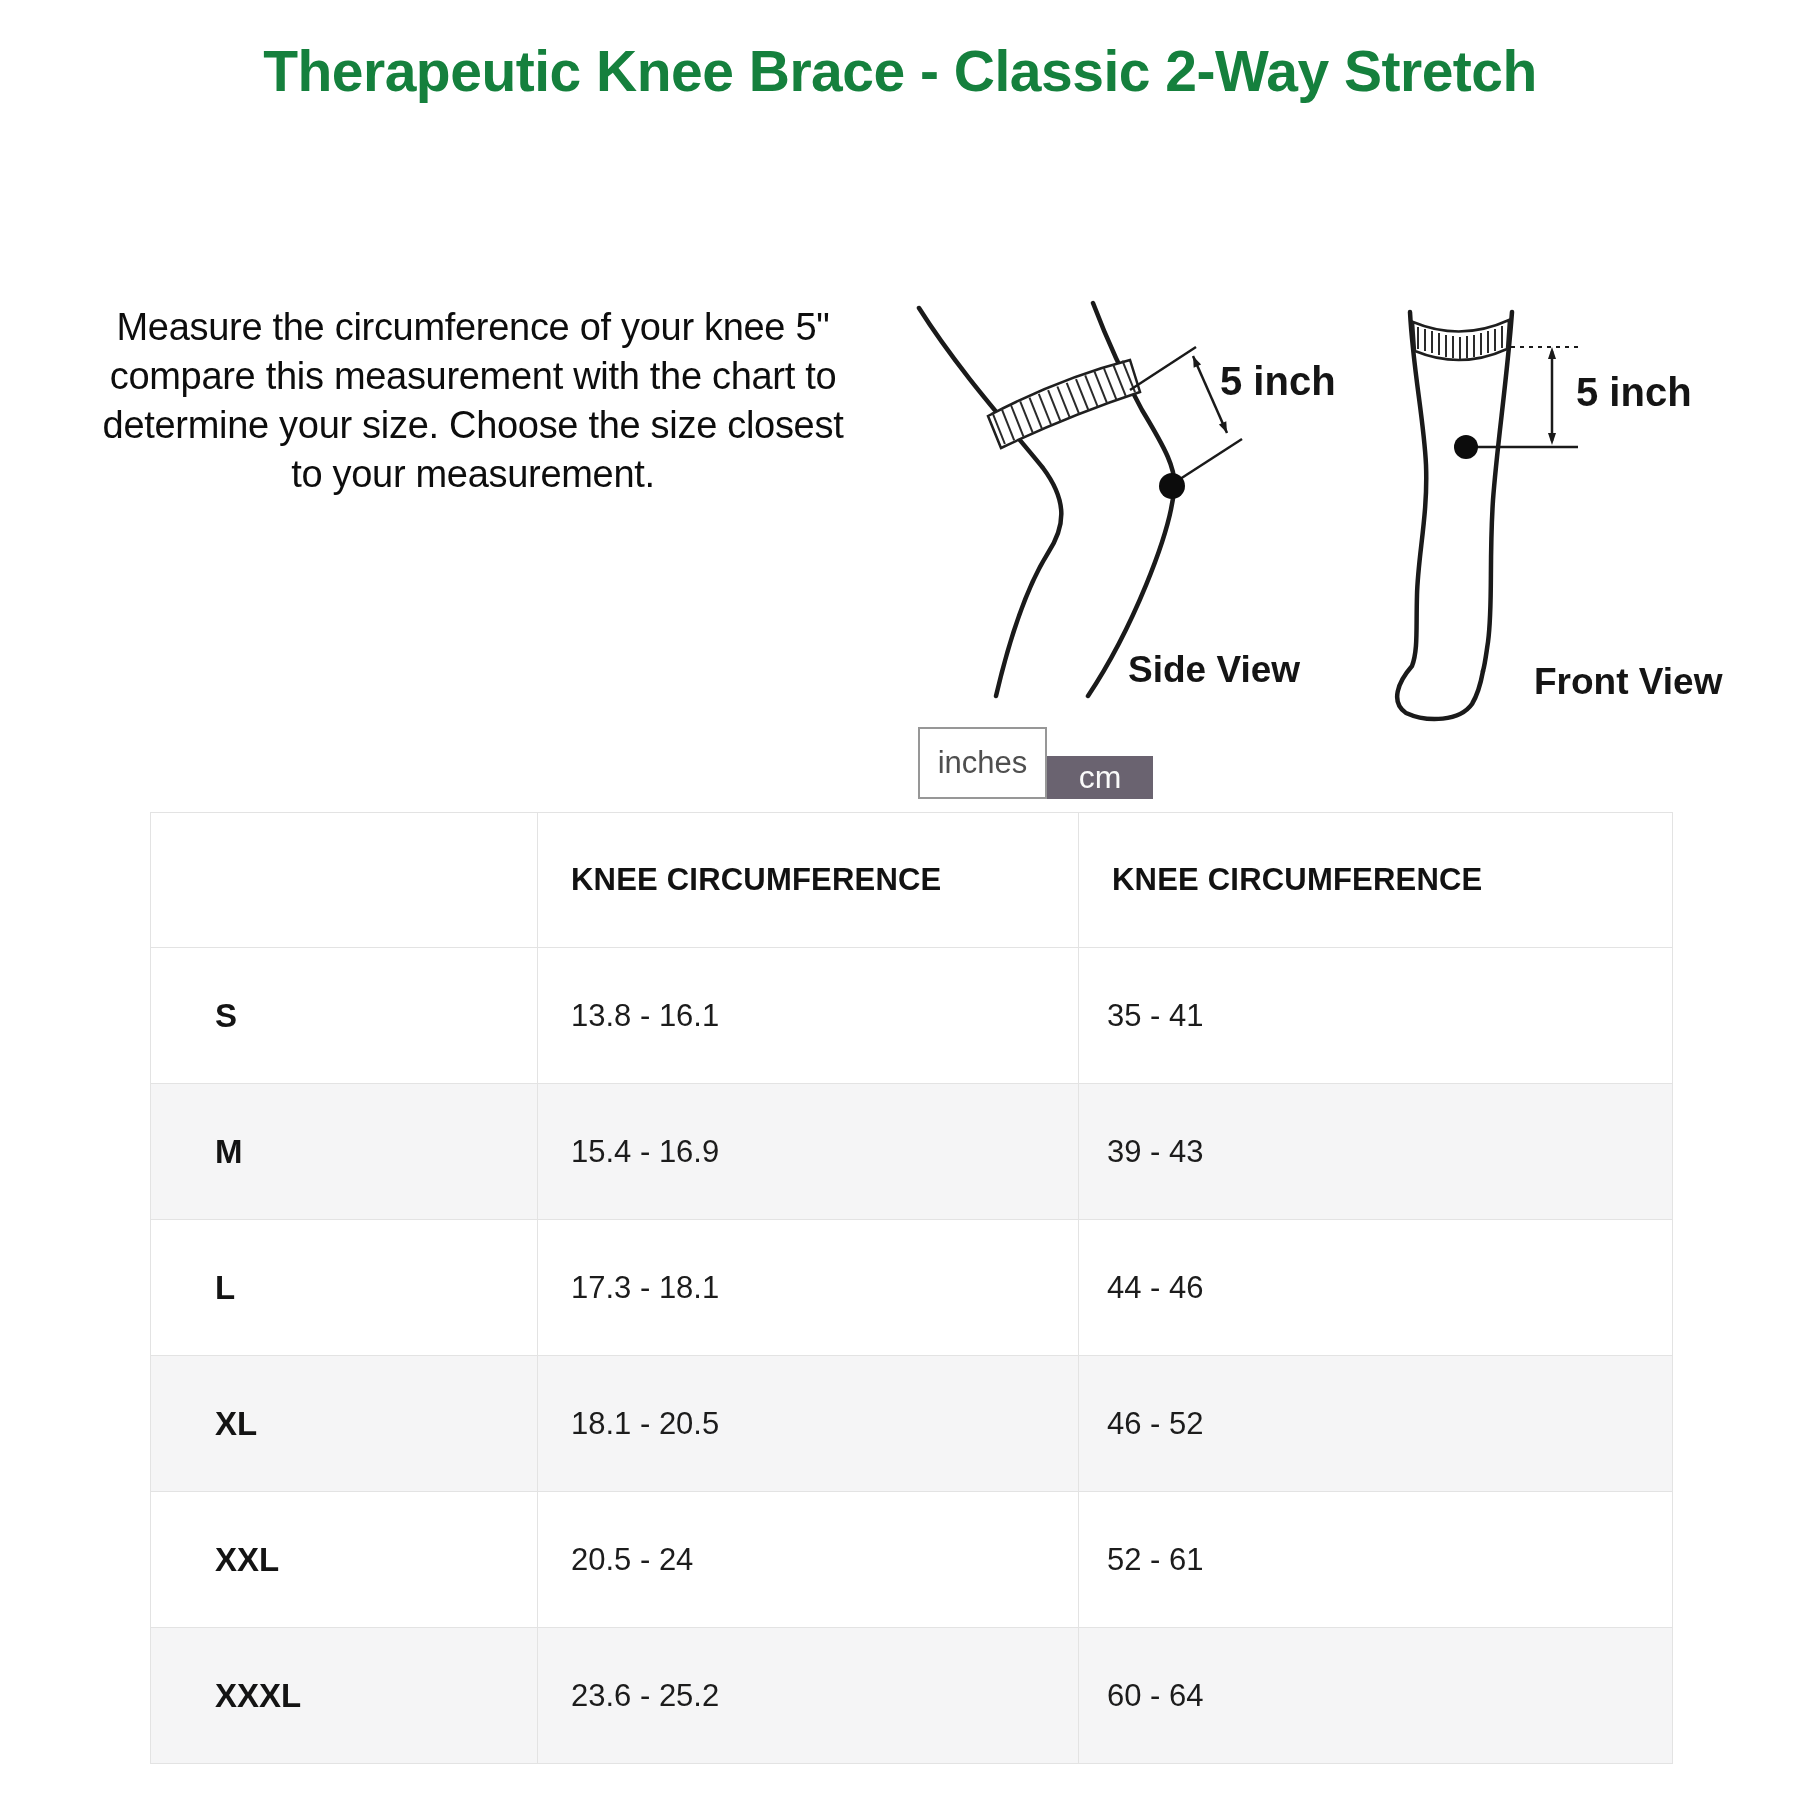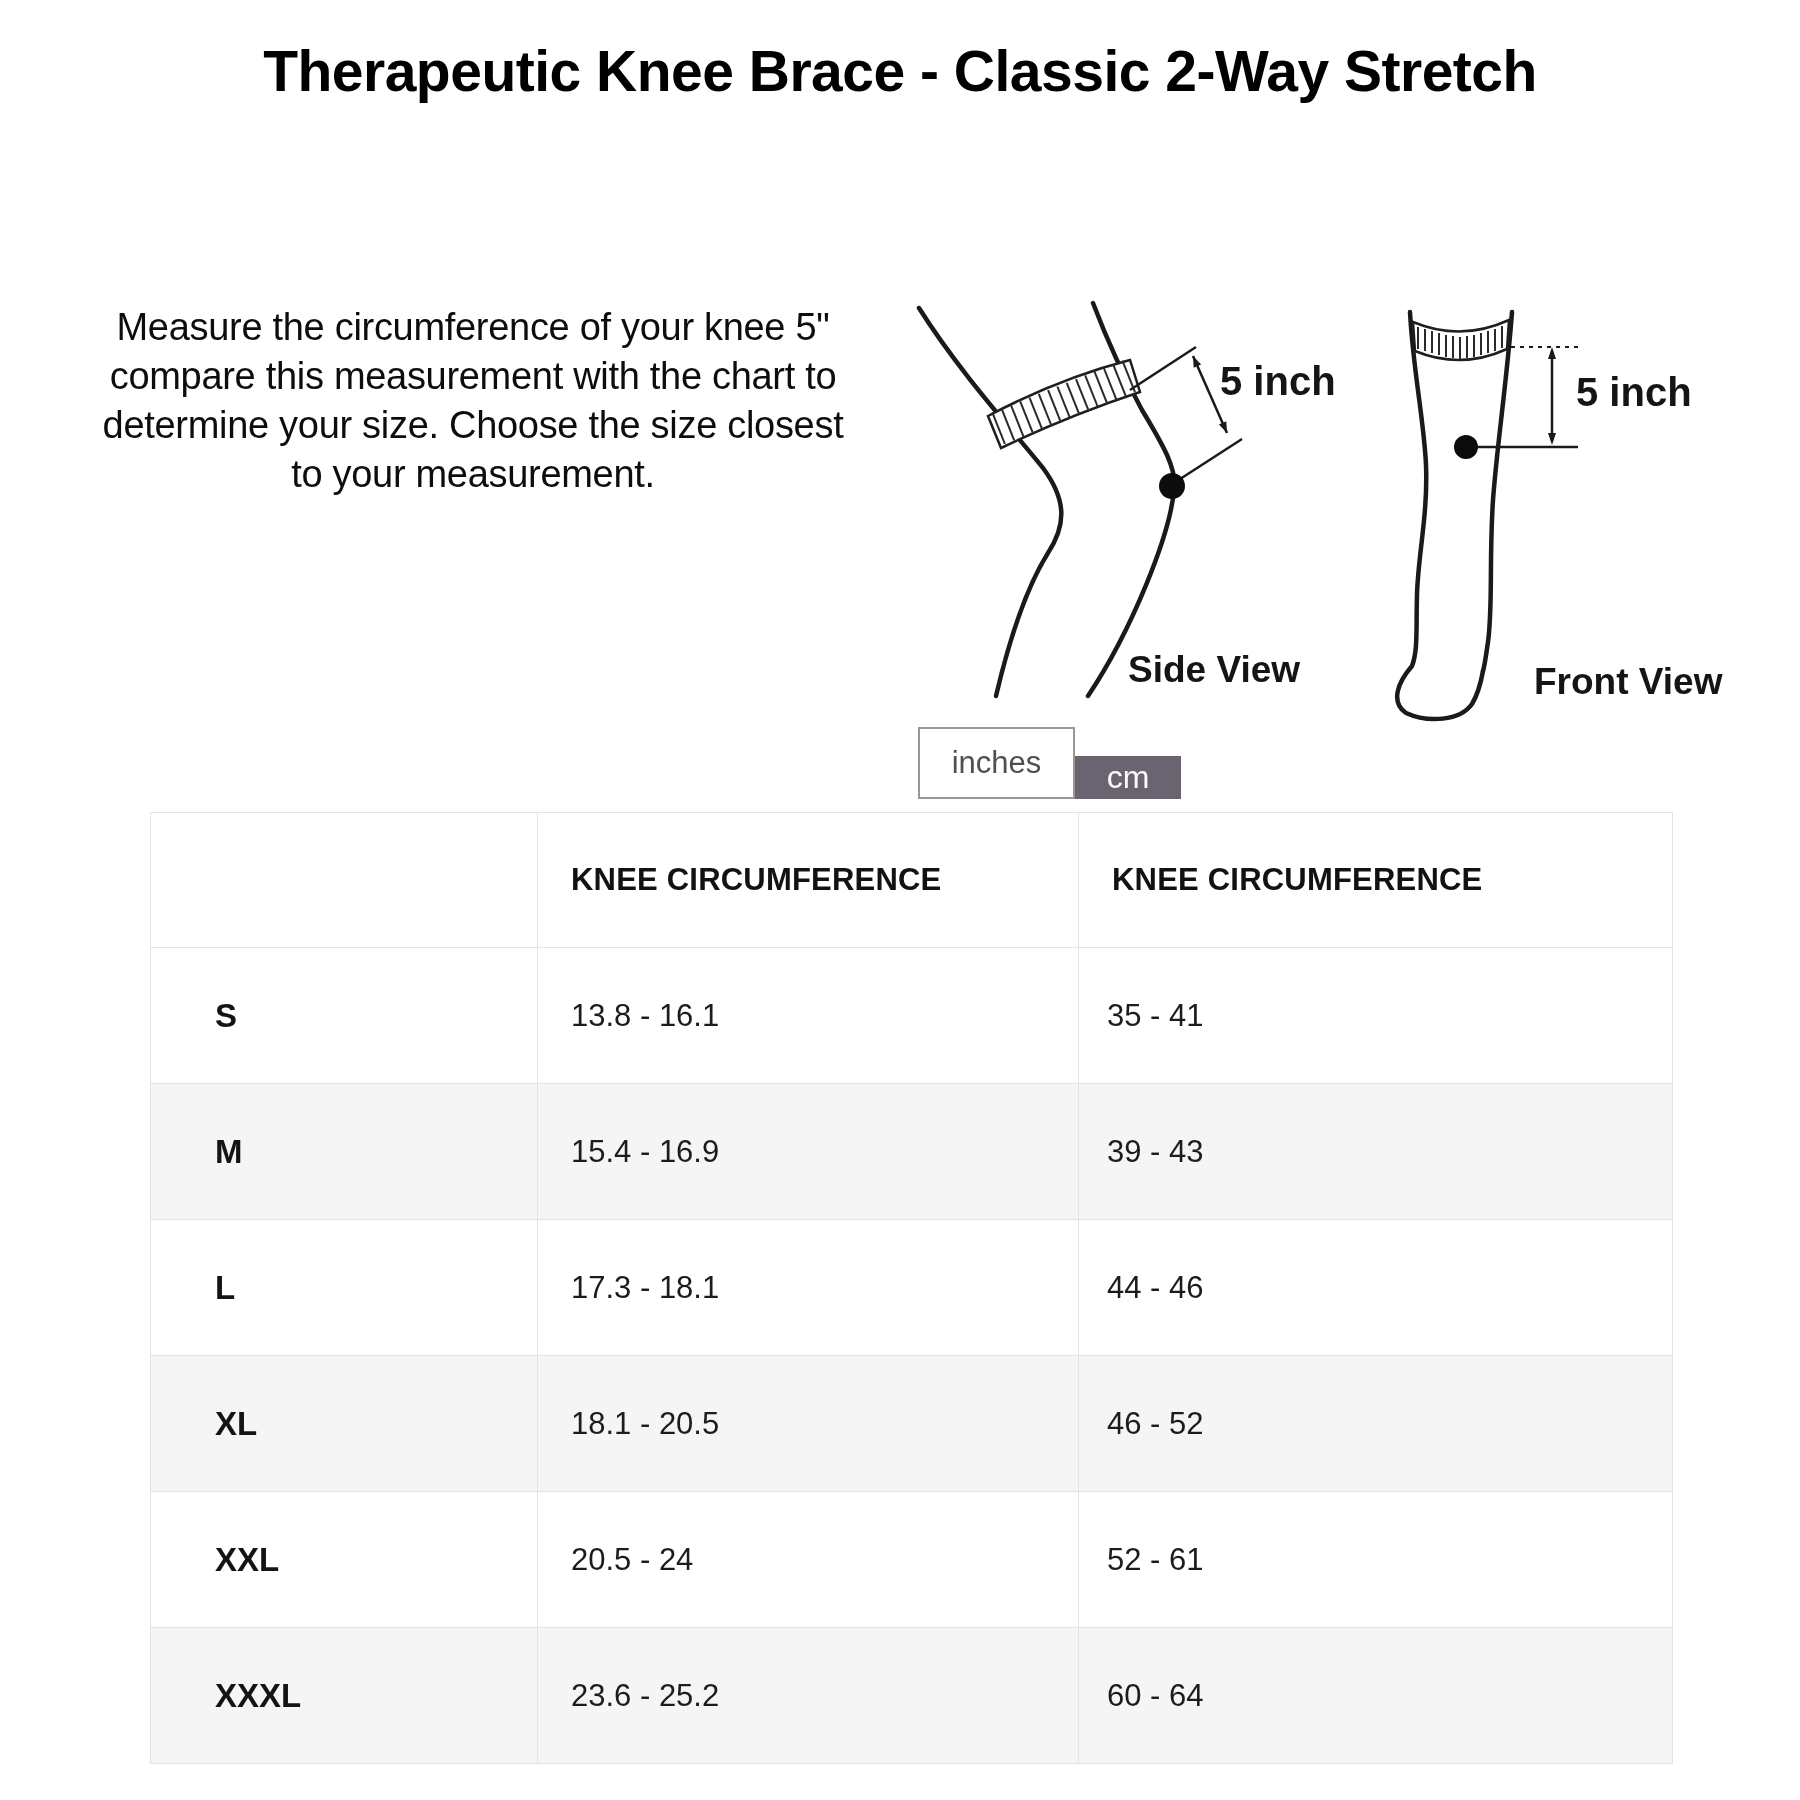--- a/index.html
+++ b/index.html
@@ -2,21 +2,21 @@
 <html><head>
 <meta charset="utf-8">
 <style>
   html,body{margin:0;padding:0;background:#ffffff;}
   .page{
     position:relative;width:1800px;height:1800px;background:#ffffff;overflow:hidden;
     font-family:"Liberation Sans",sans-serif;
   }
   .page-title{
     position:absolute;top:38px;left:0;width:1800px;text-align:center;
-    font-size:57px;font-weight:bold;color:#000000;letter-spacing:-0.5px;
+    font-size:57px;font-weight:bold;color:#15803d;letter-spacing:-0.5px;
   }
   .page-subtitle{
     position:absolute;top:130px;left:0;width:1800px;text-align:center;
     font-size:43px;font-weight:400;color:#4e4e4e;
   }
   .instructions{
     position:absolute;left:60px;top:252px;width:826px;text-align:center;color:#0d0d0d;
   }
   .inst-heading{
     font-size:42px;line-height:46px;font-weight:500;letter-spacing:-0.5px;margin:0 0 58px 0;
@@ -34,21 +34,21 @@
   svg .meas-dash{fill:none;stroke:#1a1a1a;stroke-width:2;stroke-dasharray:4 5;}
   svg .arrowhead{fill:#1a1a1a;stroke:none;}
   svg .dot{fill:#0c0c0c;stroke:none;}
   svg text{font-family:"Liberation Sans",sans-serif;font-weight:bold;fill:#151515;}
   svg .meas-label{font-size:40px;}
   svg .caption{font-size:37px;}
   .unit-toggle{
     position:absolute;left:918px;top:727px;height:72px;display:flex;align-items:stretch;
   }
   .toggle-inches{
-    width:157px;box-sizing:border-box;background:#ffffff;border:2px solid #979797;
+    width:129px;box-sizing:border-box;background:#ffffff;border:2px solid #979797;
     color:#4f4f4f;font-size:31px;display:flex;align-items:center;justify-content:center;cursor:pointer;
   }
   .toggle-cm{
     width:106px;background:#6a6370;color:#fafafa;font-size:32px;
     display:flex;align-items:center;justify-content:center;cursor:pointer;margin-top:29px;
   }
   table.size-table{
     position:absolute;left:150px;top:812px;width:1522px;
     border-collapse:collapse;table-layout:fixed;background:#ffffff;
   }

